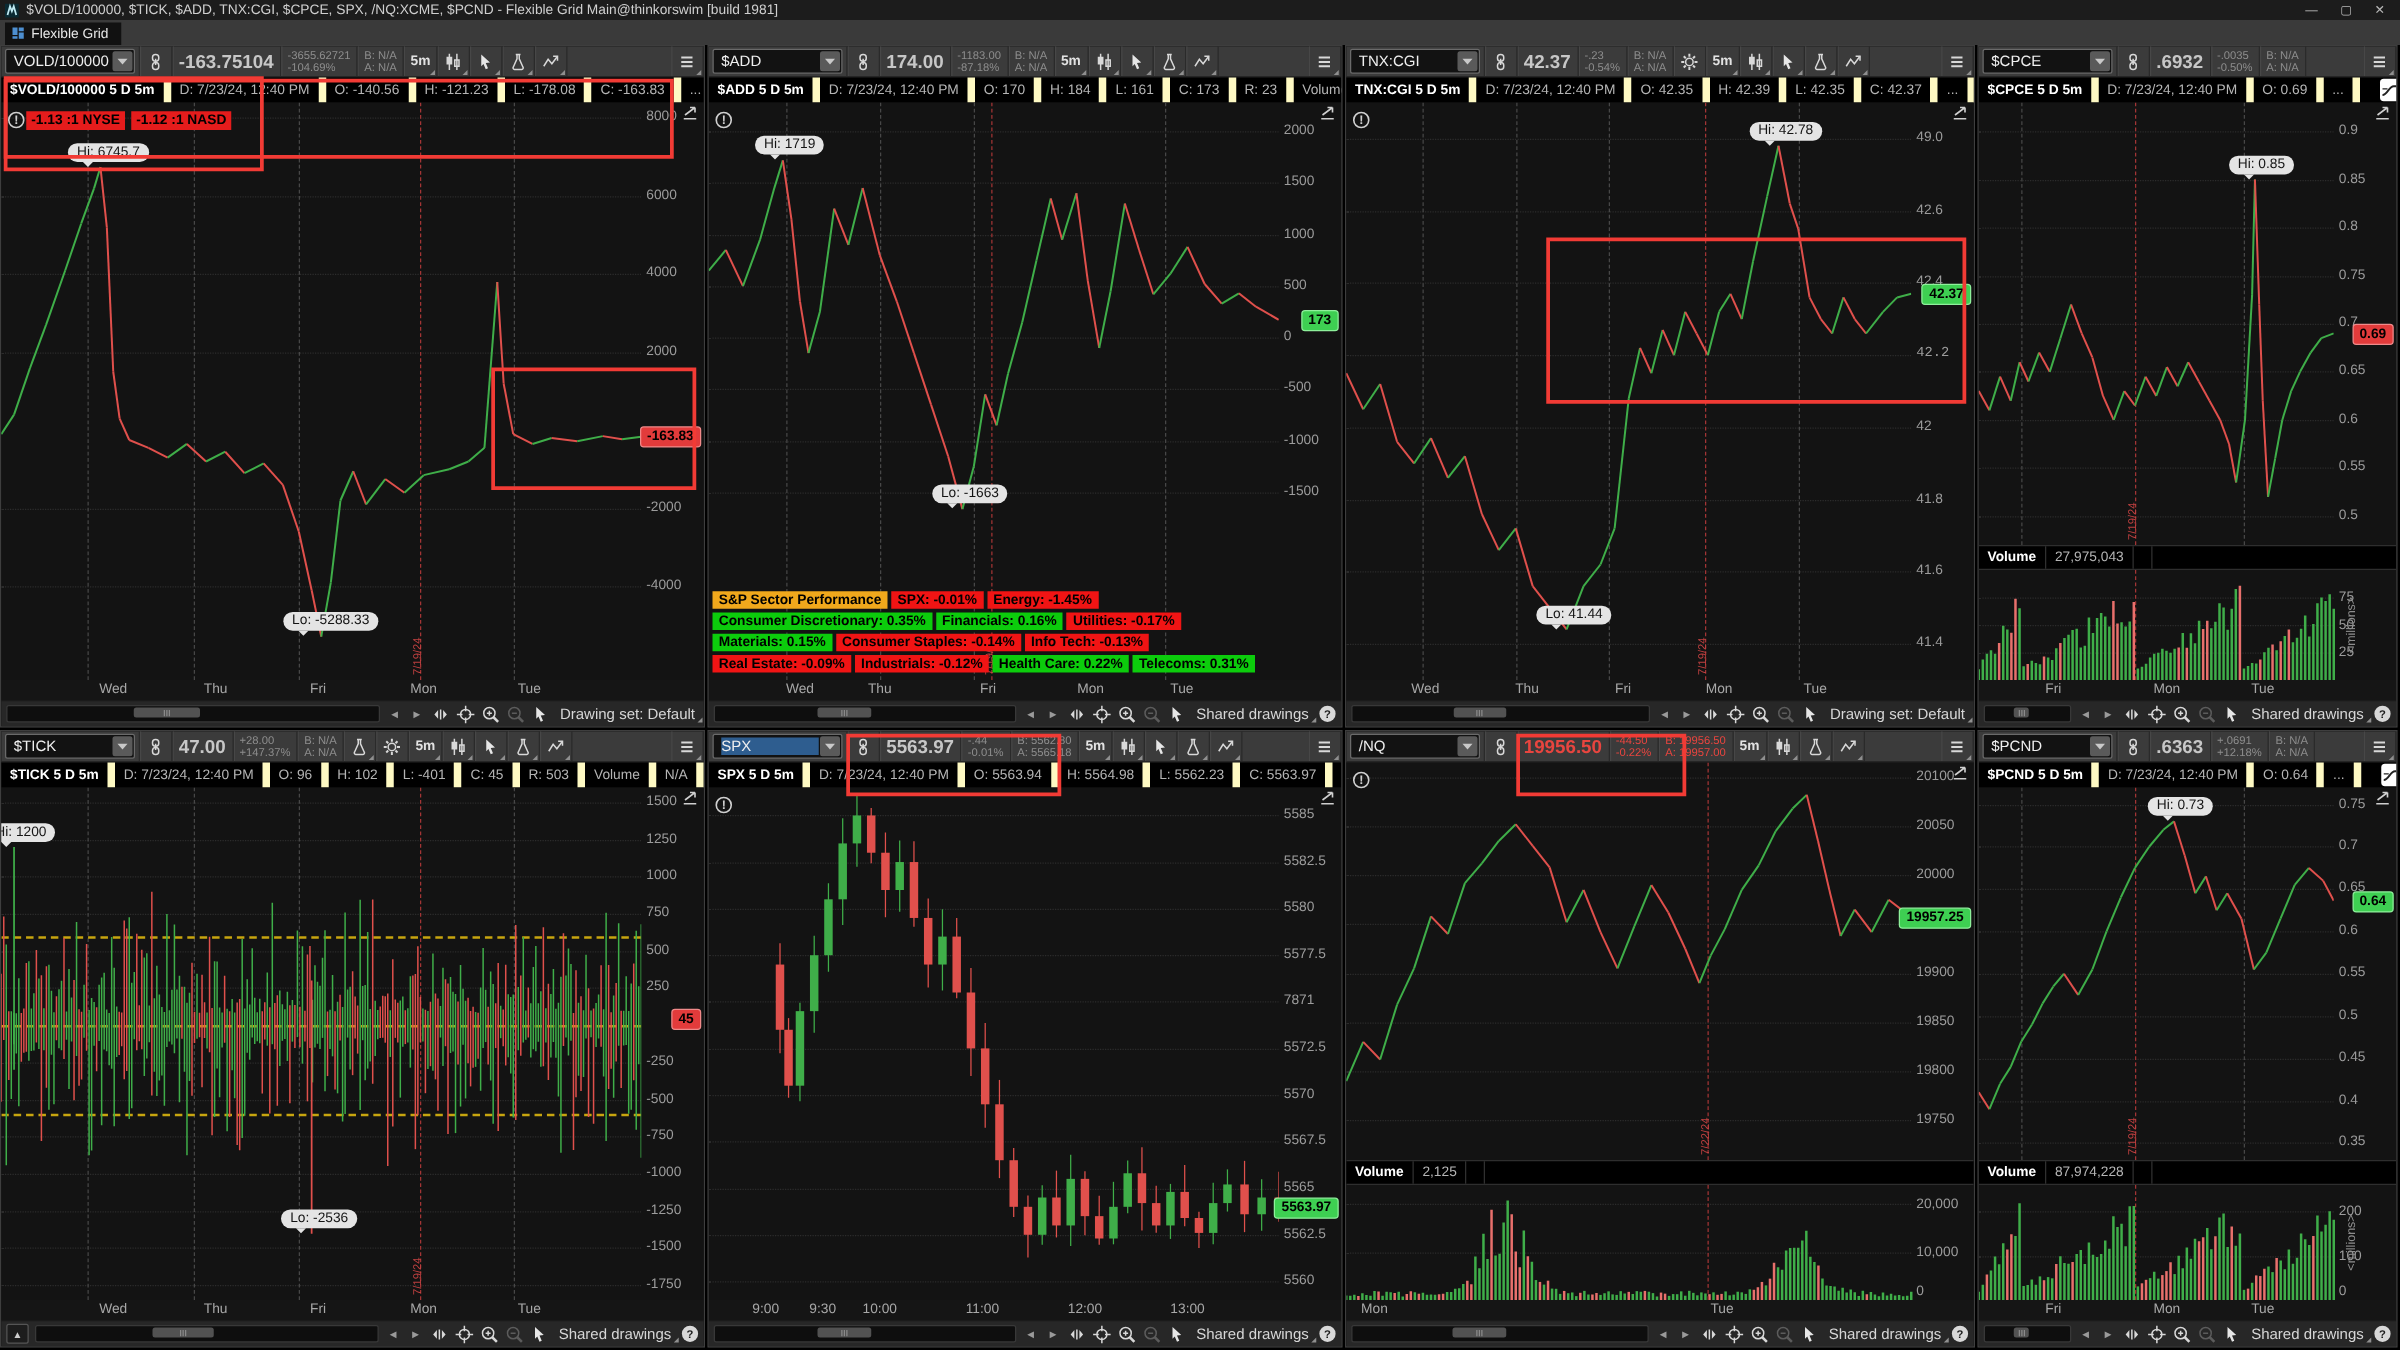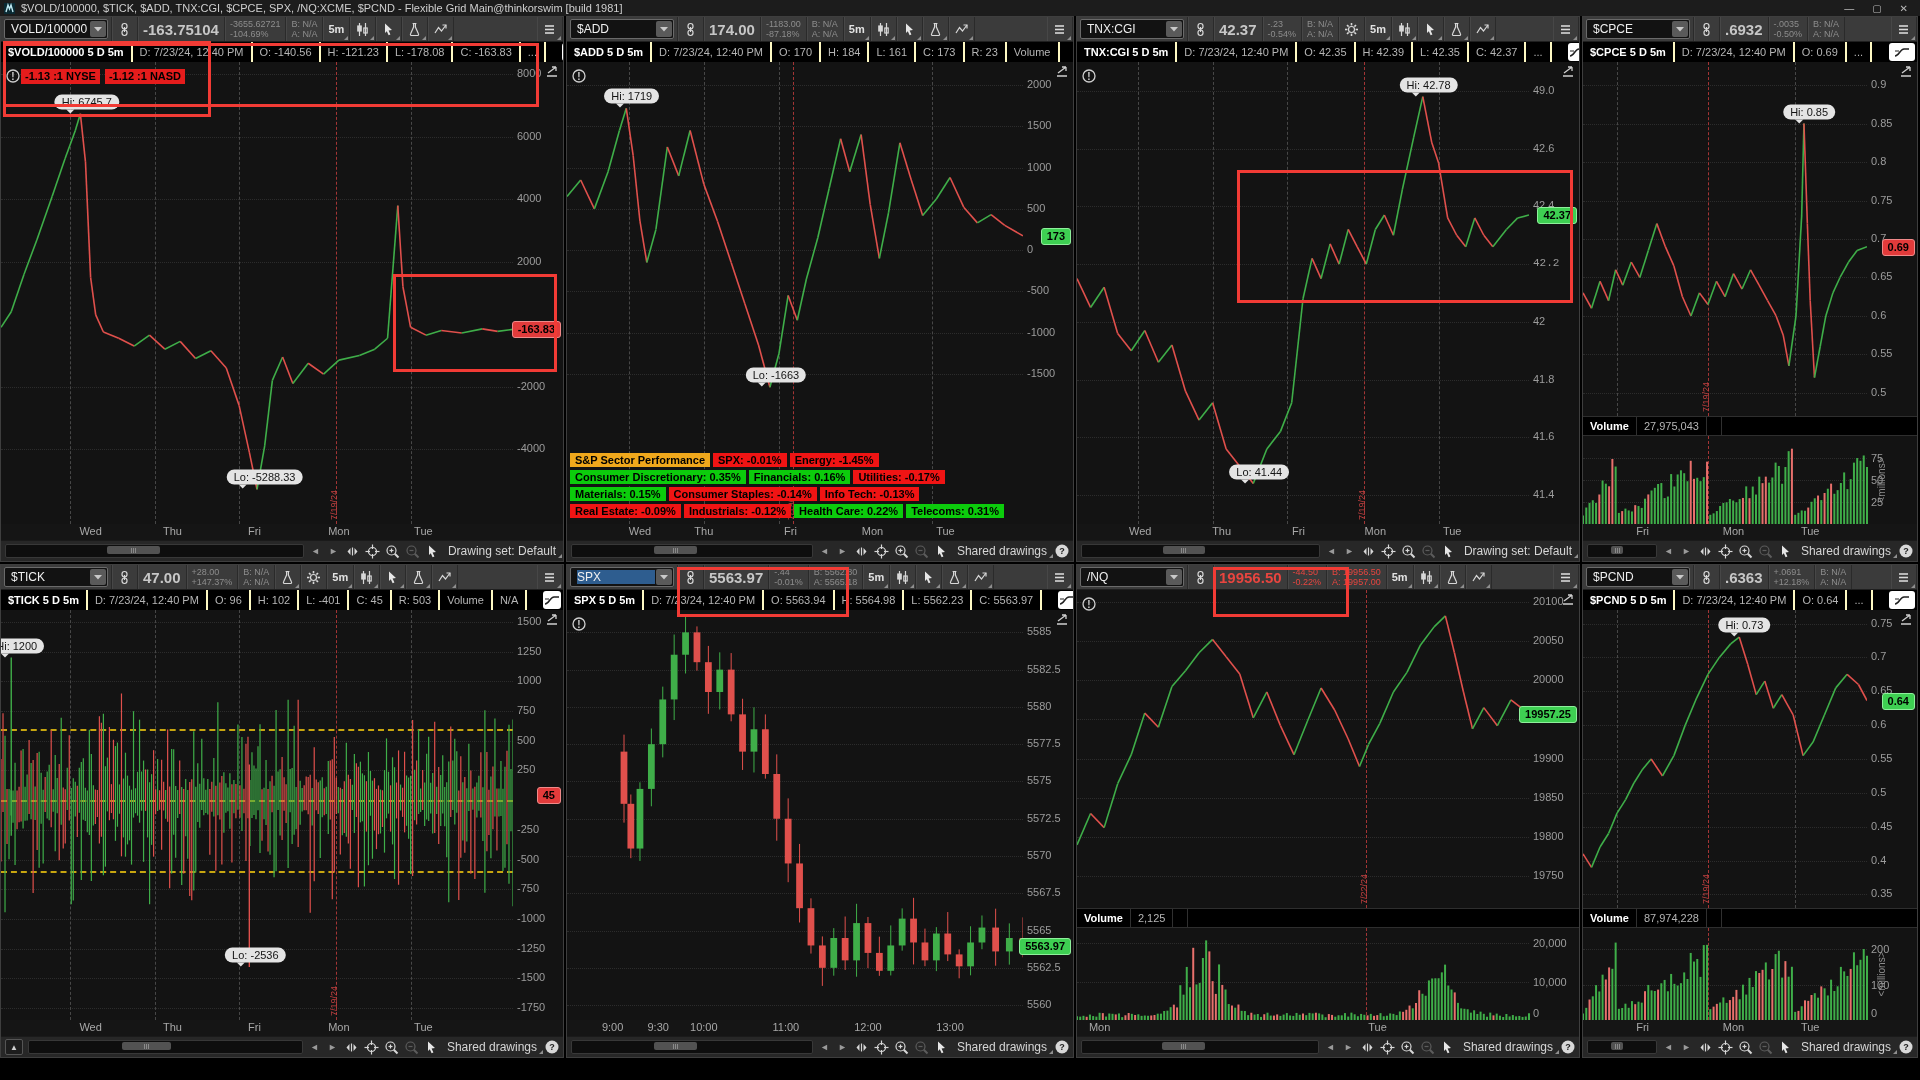--- a/index.html
+++ b/index.html
@@ -22,21 +22,21 @@
   .symbox .stext.sel{background:#2e5d8f;}
   .symbox .darr{width:16px;height:16px;background:#5a5a5a;border-radius:2px;margin:0 1px;display:flex;align-items:center;justify-content:center;}
   .price{font-size:15px;font-weight:bold;color:#c7c7c7;white-space:nowrap;}
   .stack{display:flex;flex-direction:column;justify-content:center;font-size:9px;line-height:10px;color:#8d8d8d;text-align:left;white-space:nowrap;}
   .tfbtn{font-size:11px;font-weight:bold;color:#e2e2e2;}
   .iconcell svg{display:block;}
   .fold:after{content:"";position:absolute;right:1px;bottom:1px;border-left:4px solid transparent;border-bottom:4px solid #8f8f8f;}
   .tspacer{flex:1;box-shadow:none;border-right:none;}
   
   .ohlc{height:20px;min-height:20px;background:#000;display:flex;align-items:stretch;font-size:11px;color:#b5b5b5;}
-  .ohlc .cell{display:flex;align-items:center;padding:0 7px;border-right:2px solid #fef9c3;white-space:nowrap;}
+  .ohlc .cell{display:flex;align-items:center;padding:0 7px;border-right:6px solid #fef9c3;white-space:nowrap;}
   .ohlc .title{font-weight:bold;color:#fff;}
   .ohlc .osp{flex:1;border-right:none;}
   .stylebtn{width:26px;background:#fff;border-radius:3px;margin:1px 2px;display:flex;align-items:center;justify-content:center;}
   
   .chart{position:relative;flex:1;background:#131313;overflow:hidden;}
   .plot{position:absolute;left:0;top:0;bottom:0;right:50px;overflow:hidden;}
   .gridh{position:absolute;left:0;right:0;height:0;border-top:1px dotted #2c2c2c;}
   .sess{position:absolute;top:0;bottom:0;width:0;border-left:1px dashed #474747;}
   .redsess{border-left:1px dashed #a33535;}
   .ylw{position:absolute;left:0;right:0;height:0;border-top:2px dashed #c7a50f;}
@@ -88,20 +88,33 @@
           <rect width="11" height="11" fill="#0a2a33"></rect>
           <path d="M2 9 L4 2 L5.5 6 L7 2 L9 9" stroke="#bfe9f2" stroke-width="1.4" fill="none"></path>
         </svg>
     </span>
     <span>$VOLD/100000, $TICK, $ADD, TNX:CGI, $CPCE, SPX, /NQ:XCME, $PCND - Flexible Grid Main@thinkorswim [build 1981]</span>
     <span class="wbtns">
       <span>—</span>
       <span>▢</span>
       <span>✕</span>
     </span>
+  </div>
+  <div id="tabrow">
+    <div class="tab">
+      <span style="display:flex">
+        <svg width="10" height="10" viewBox="0 0 10 10">
+            <rect x="0" y="0" width="4" height="6" fill="#4d8fd1"></rect>
+            <rect x="5" y="0" width="4" height="3" fill="#4d8fd1"></rect>
+            <rect x="5" y="4" width="4" height="5" fill="#4d8fd1"></rect>
+            <rect x="0" y="7" width="4" height="2" fill="#4d8fd1"></rect>
+          </svg>
+      </span>
+      <span>Flexible Grid</span>
+    </div>
   </div>
   <div id="grid">
       <div class="panel">
         <div class="tbar">
           <div class="tcell" style="box-shadow: none; padding: 0px;">
             <div class="symbox">
               <span class="stext">VOLD/100000</span>
               <span class="darr">
                 <svg width="8" height="6" viewBox="0 0 8 6">
                   <path d="M0 1 L4 5.5 L8 1 Z" fill="#c9c9c9"></path>
@@ -1840,21 +1853,21 @@
                 <text x="7" y="10.5" font-size="10" font-weight="bold" text-anchor="middle" fill="#cfcfcf" font-family="Liberation Sans,sans-serif">!</text>
               </svg></div>
           </div>
           <div class="maxico"><svg width="14" height="13" viewBox="0 0 14 13" fill="none" stroke="#cfcfcf" stroke-width="1.3">
               <path d="M2 11 h10 M3 8 L11 2 M11 2 v4 M11 2 h-4"></path>
             </svg></div>
           <div class="axlab" style="top: 15.3636px;">5585</div>
           <div class="axlab" style="top: 52.6364px;">5582.5</div>
           <div class="axlab" style="top: 89.9091px;">5580</div>
           <div class="axlab" style="top: 127.182px;">5577.5</div>
-          <div class="axlab" style="top: 164.455px;">5575</div>
+          <div class="axlab" style="top: 164.455px;">7871</div>
           <div class="axlab" style="top: 201.727px;">5572.5</div>
           <div class="axlab" style="top: 239px;">5570</div>
           <div class="axlab" style="top: 276.273px;">5567.5</div>
           <div class="axlab" style="top: 313.545px;">5565</div>
           <div class="axlab" style="top: 350.818px;">5562.5</div>
           <div class="axlab" style="top: 388.091px;">5560</div>
           <div class="bubble bub-g" style="top: 327.902px;">5563.97</div>
         </div>
         <div class="timeline">
           <span class="tml" style="left: calc(10% - 5px);">9:00</span>

